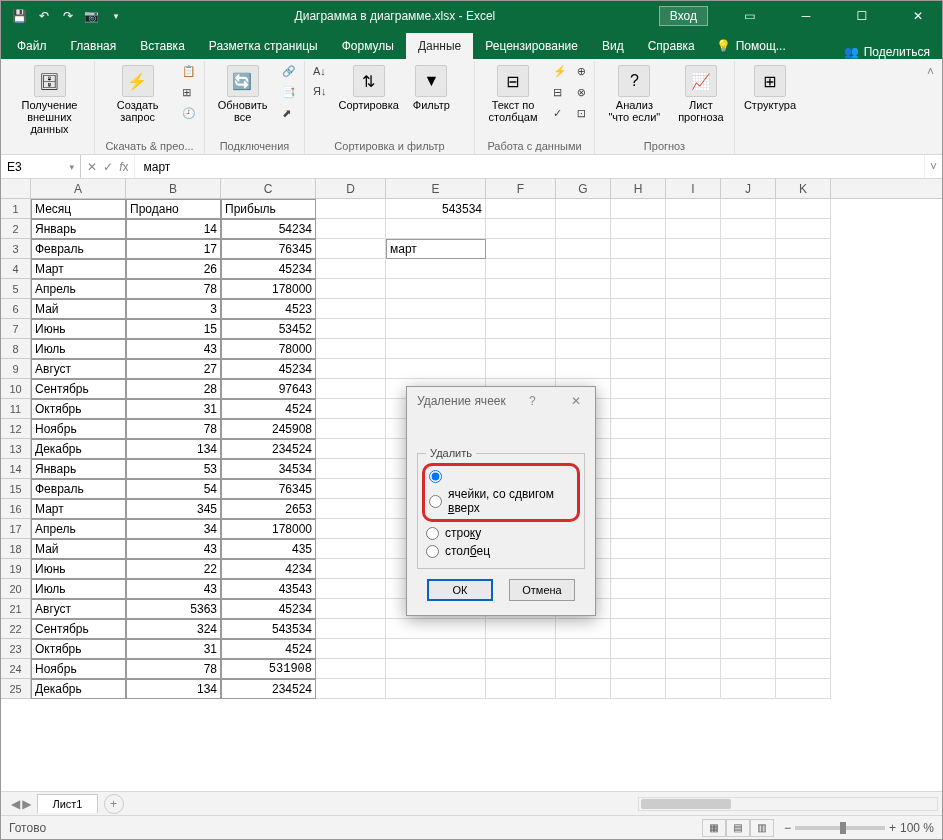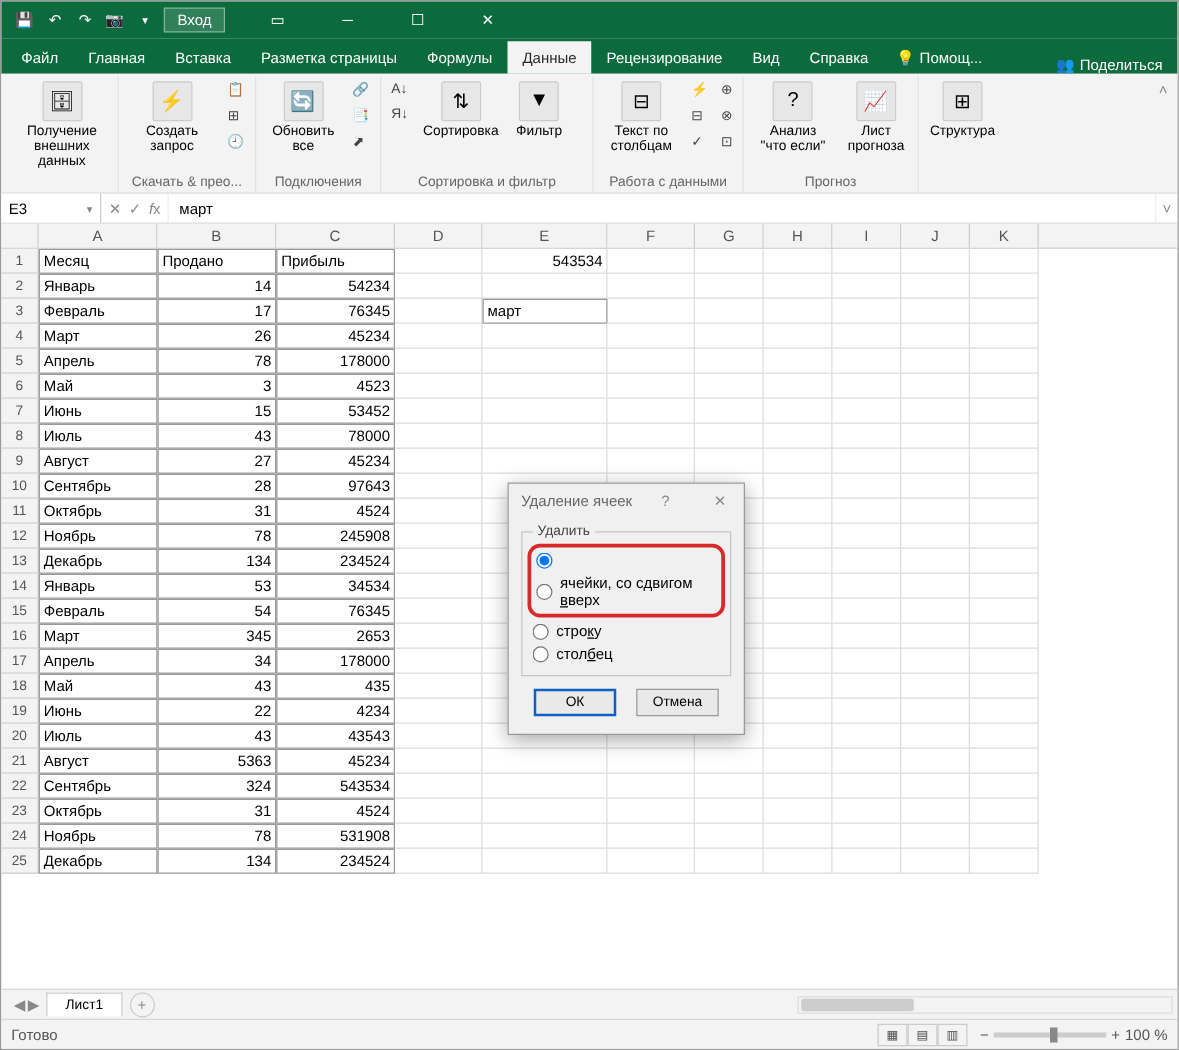--- a/index.html
+++ b/index.html
@@ -62,21 +62,21 @@
 .viewbtns span { width:24px; height:18px; border:1px solid #ccc; display:flex; align-items:center; justify-content:center; cursor:pointer; font-size:10px; }
 .zoom { display:flex; align-items:center; gap:4px; }
 .zoom .slider { width:90px; height:4px; background:#ccc; position:relative; }
 .zoom .slider::after { content:""; position:absolute; left:45px; top:-4px; width:6px; height:12px; background:#888; }
 
 .dialog { position:absolute; left:405px; top:385px; width:190px; background:#f0f0f0; border:1px solid #999; box-shadow:0 4px 16px rgba(0,0,0,.35); }
 .dlg-title { height:28px; display:flex; align-items:center; padding:0 10px; color:#666; font-size:12px; }
 .dlg-title .x { margin-left:auto; cursor:pointer; padding:0 4px; color:#888; }
 .dlg-title .q { margin-left:auto; margin-right:8px; cursor:pointer; color:#888; }
 .dlg-body { padding:4px 10px 10px; }
-fieldset { border:1px solid #c4c4c4; padding:6px 8px 8px; }
+fieldset { border:1px solid #c4c4c4; padding:6px 8px 8px;margin-top:28px; }
 legend { font-size:11px; color:#444; padding:0 4px; }
 .radio { display:flex; align-items:center; gap:6px; padding:2px 0; cursor:pointer; font-size:11.5px; }
 .radio input { margin:0; }
 .highlight { border:3px solid #d82a2a; border-radius:10px; padding:2px 4px; margin:-2px -4px 2px; }
 .dlg-btns { display:flex; gap:16px; justify-content:center; padding:10px 0 4px; }
 .dlg-btns button { width:66px; height:22px; border:1px solid #9b9b9b; background:#e9e9e9; font-size:11px; cursor:pointer; }
 .dlg-btns button.primary { border:2px solid #0b61c4; }
 .u { text-decoration:underline; }
 </style>
 </head>
@@ -85,20 +85,21 @@
 <div class="win">
 
   <div class="titlebar">
     <div class="qat">
       <span>💾</span>
       <span>↶</span>
       <span>↷</span>
       <span>📷</span>
       <span style="font-size:9px;">▾</span>
     </div>
+    <div class="title-center">Диаграмма в диаграмме.xlsx - Excel</div>
     <div class="winbtns">
       <div class="login-btn">Вход</div>
       <div class="btn">▭</div>
       <div class="btn">─</div>
       <div class="btn">☐</div>
       <div class="btn">✕</div>
     </div>
   </div>
 
   <div class="tabs">
@@ -569,21 +570,21 @@
           <div class="cell" style="width: 55px;"></div>
           <div class="cell" style="width: 55px;"></div>
           <div class="cell" style="width: 55px;"></div>
           <div class="cell" style="width: 55px;"></div>
           <div class="cell" style="width: 55px;"></div>
         </div>
         <div class="row">
           <div class="rowh">24</div>
           <div class="cell b" style="width: 95px;">Ноябрь</div>
           <div class="cell b r" style="width: 95px;">78</div>
-          <div class="cell b r" style="width: 95px;">531908</div>
+          <div class="cell b r" style="width: 95px; font-family: Liberation Mono, monospace;">531908</div>
           <div class="cell" style="width: 70px;"></div>
           <div class="cell" style="width: 100px;"></div>
           <div class="cell" style="width: 70px;"></div>
           <div class="cell" style="width: 55px;"></div>
           <div class="cell" style="width: 55px;"></div>
           <div class="cell" style="width: 55px;"></div>
           <div class="cell" style="width: 55px;"></div>
           <div class="cell" style="width: 55px;"></div>
         </div>
         <div class="row">

